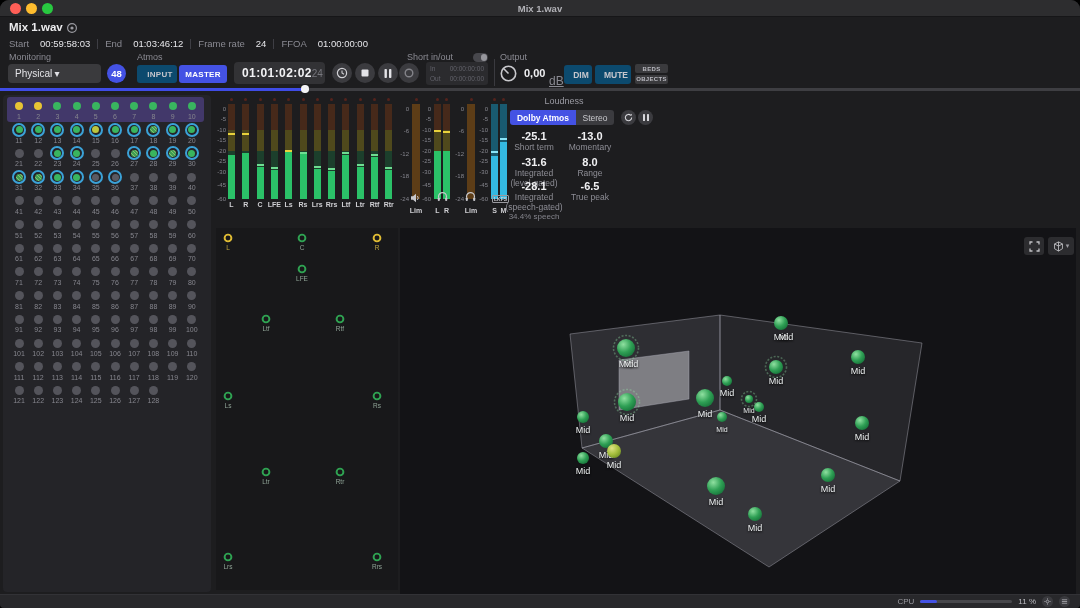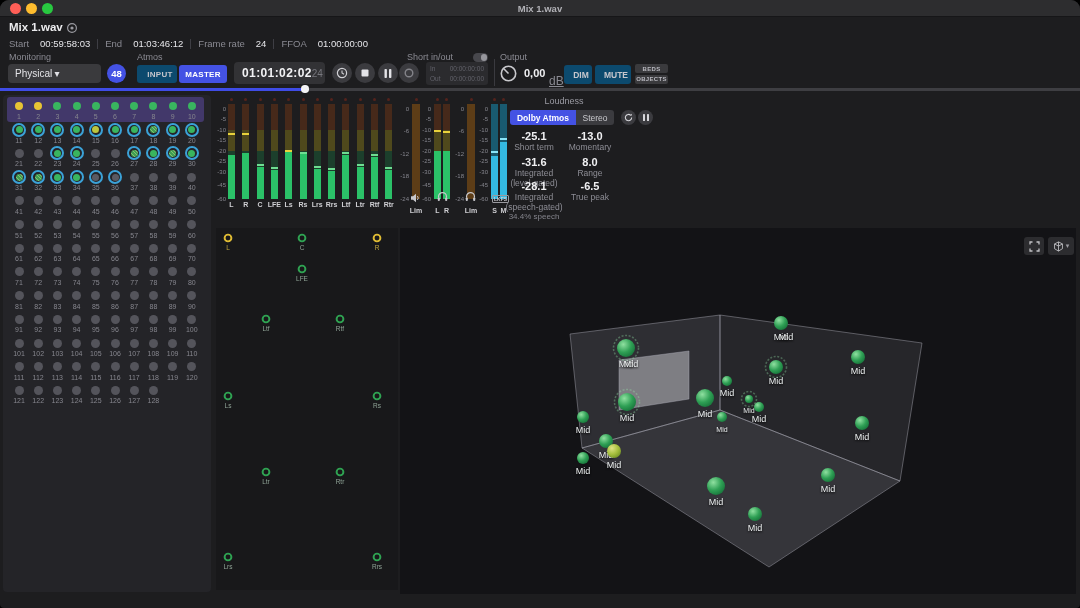--- a/index.html
+++ b/index.html
@@ -1067,14 +1067,32 @@
       </svg>
     </div>
     <div class="roombtn" style="left:648px;top:9px;width:26px;height:18px;gap:2px">
       <svg width="11" height="11" viewBox="0 0 12 12">
         <path d="M6 1l4.3 2.2v5.2L6 11 1.7 8.4V3.2z M6 1v4.6 M1.7 3.2L6 5.6l4.3-2.4 M6 11V5.6" fill="none" stroke="#c8c8cc" stroke-width="0.9"></path>
       </svg>
       <span class="chev" style="font-size:7px">▾</span>
     </div>
   </div>
 
+  <div class="statusbar">
+    <span class="cpu-label">CPU</span>
+    <span class="cpu-track">
+        <span class="cpu-fill" style="width: 16.56px;"></span>
+      </span>
+    <span class="cpu-pct">11 %</span>
+    <span class="sicon">
+      <svg width="7" height="7" viewBox="0 0 8 8">
+          <circle cx="4" cy="4" r="1.5" fill="none" stroke="#a2a2a8" stroke-width="1"></circle>
+          <path d="M4 0.4v1.4M4 6.2v1.4M0.4 4h1.4M6.2 4h1.4" stroke="#a2a2a8" stroke-width="1"></path>
+        </svg>
+    </span>
+    <span class="sicon">
+      <svg width="7" height="7" viewBox="0 0 8 8">
+          <path d="M1 2h6M1 4h6M1 6h6" stroke="#a2a2a8" stroke-width="1"></path>
+        </svg>
+    </span>
+  </div>
 
 </div>
 
 </body></html>

